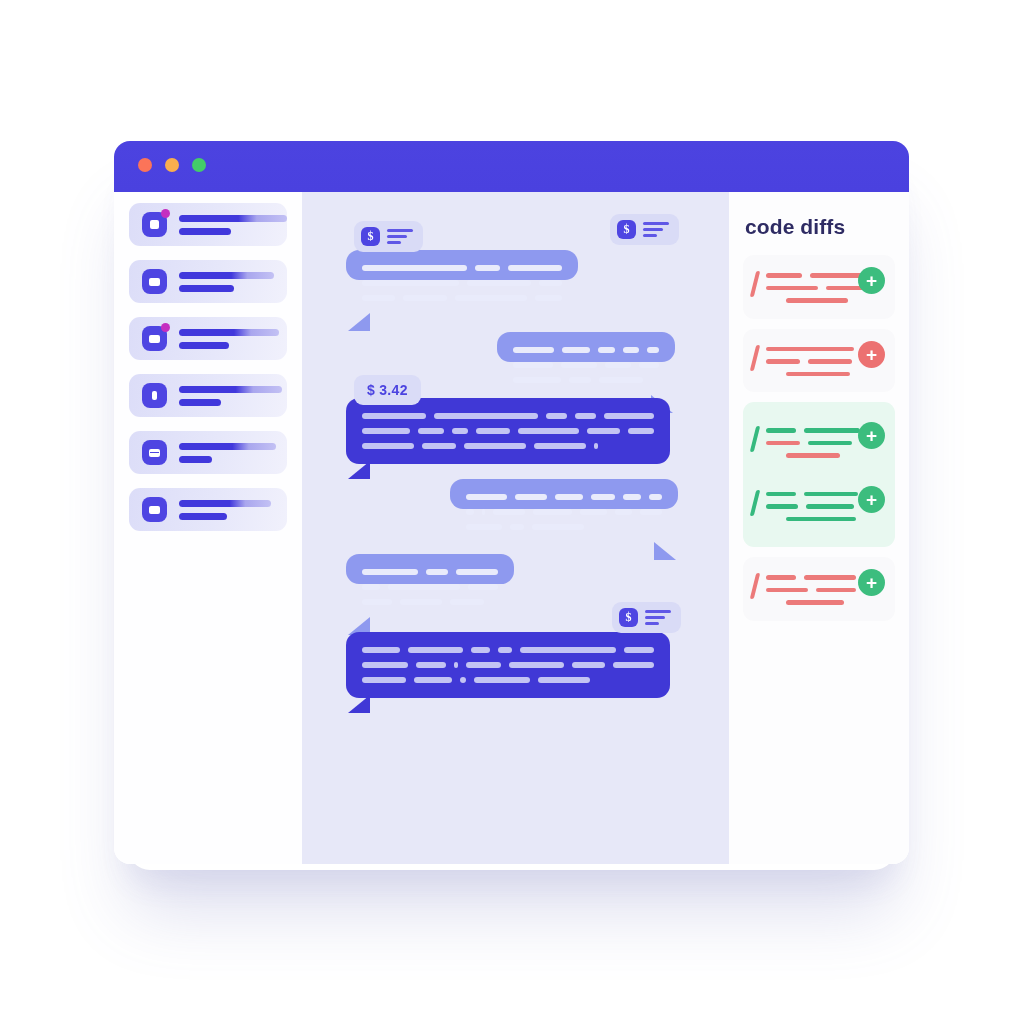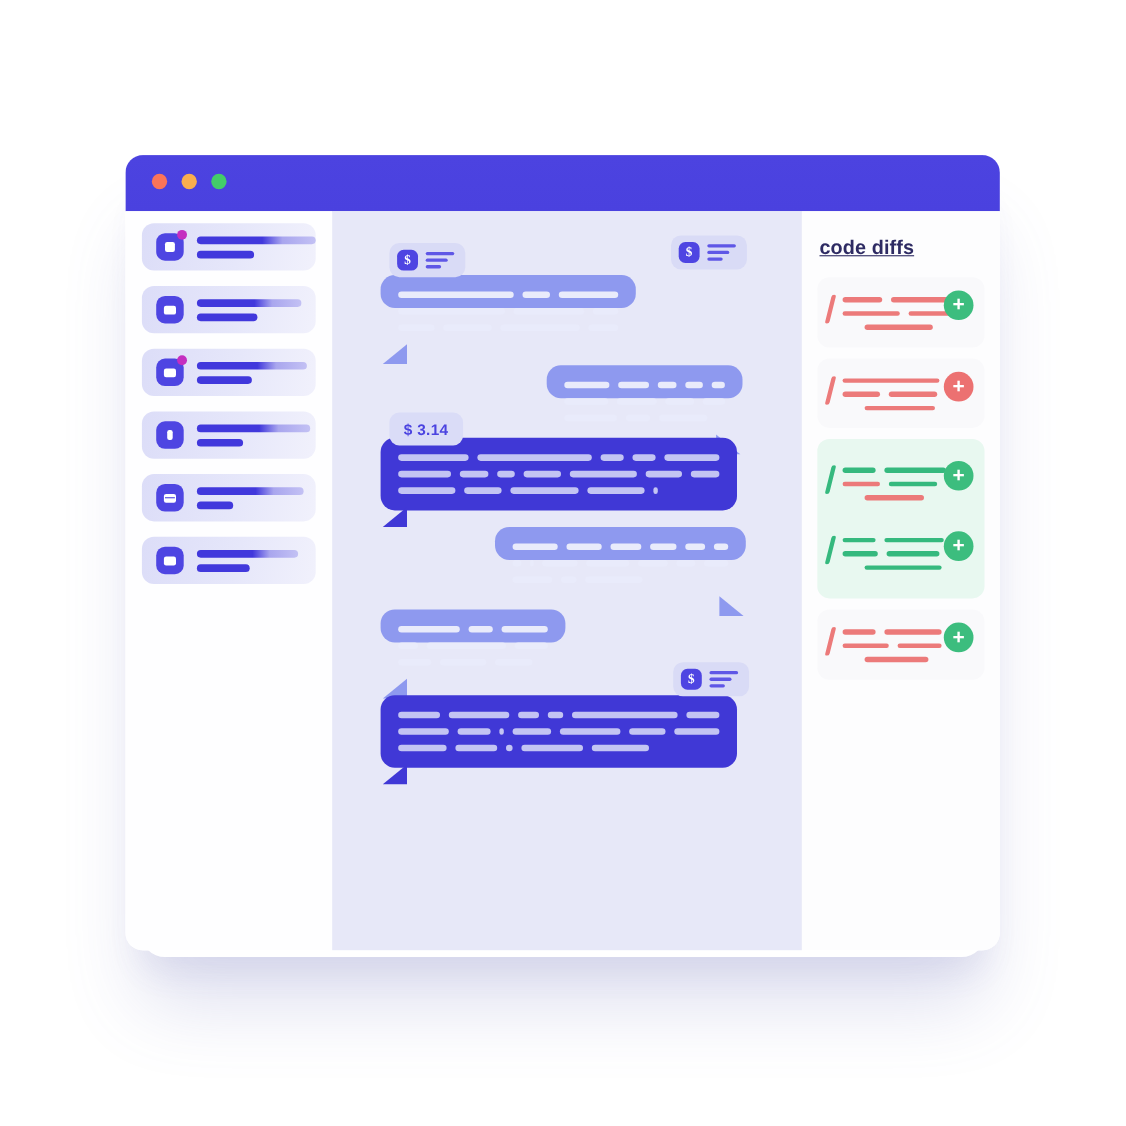--- a/index.html
+++ b/index.html
@@ -99,21 +99,21 @@
   .bubble .row { display:flex; gap:8px; margin-bottom:9px; }
   .bubble .row:last-child { margin-bottom:0; }
   .bubble .seg { height:6px; border-radius:4px; }
   .bubble.light { background:#8e99ef; }
   .bubble.light .seg { background:#e9ebfb; }
   .bubble.dark  { background:#4038d6; }
   .bubble.dark .seg { background:#c3c4f3; }
 
   
   .diffs { width:180px; background:#fdfdfe; padding:18px 14px 0 14px; position:relative; }
-  .diffs-title { color:#2e2b63; font-size:18px; font-weight:bold; margin:5px 0 16px 2px; letter-spacing:0.1px;text-decoration:underline; }
+  .diffs-title { color:#2e2b63; font-size:21px; font-weight:bold; margin:5px 0 16px 2px; letter-spacing:0.1px; }
   .diff-group { border-radius:11px; padding:0; }
   .diff-group.plain { background:transparent; }
   .diff-group.highlight { background:#e8f8f0; }
   .diff-card {
     position:relative; border-radius:11px; padding:14px 12px 16px 10px;
     margin-bottom:10px;
   }
   .diff-card.plain { background:#f9f9fb; }
   .diff-card.on-green { background:transparent; margin-bottom:0; }
   .diff-body { display:flex; align-items:flex-start; gap:9px; }
@@ -379,21 +379,21 @@
             </span>
           </div>
           <div class="badge-s" style="left: 310px; top: 410px;">
             <span class="sq">$</span>
             <span class="bars">
               <i style="width:26px"></i>
               <i style="width:20px"></i>
               <i style="width:14px"></i>
             </span>
           </div>
-          <div class="price-pill" style="left: 52px; top: 183px;">$ 3.14</div>
+          <div class="price-pill" style="left: 52px; top: 183px;">$ 3.42</div>
         </section>
 
       <aside class="diffs">
         <div class="diffs-title">code diffs</div>
         <div id="diff-list">
             <div class="diff-group plain">
               <div class="diff-card plain">
                 <div class="diff-body">
                   <span class="slash red"></span>
                   <span class="diff-lines">

